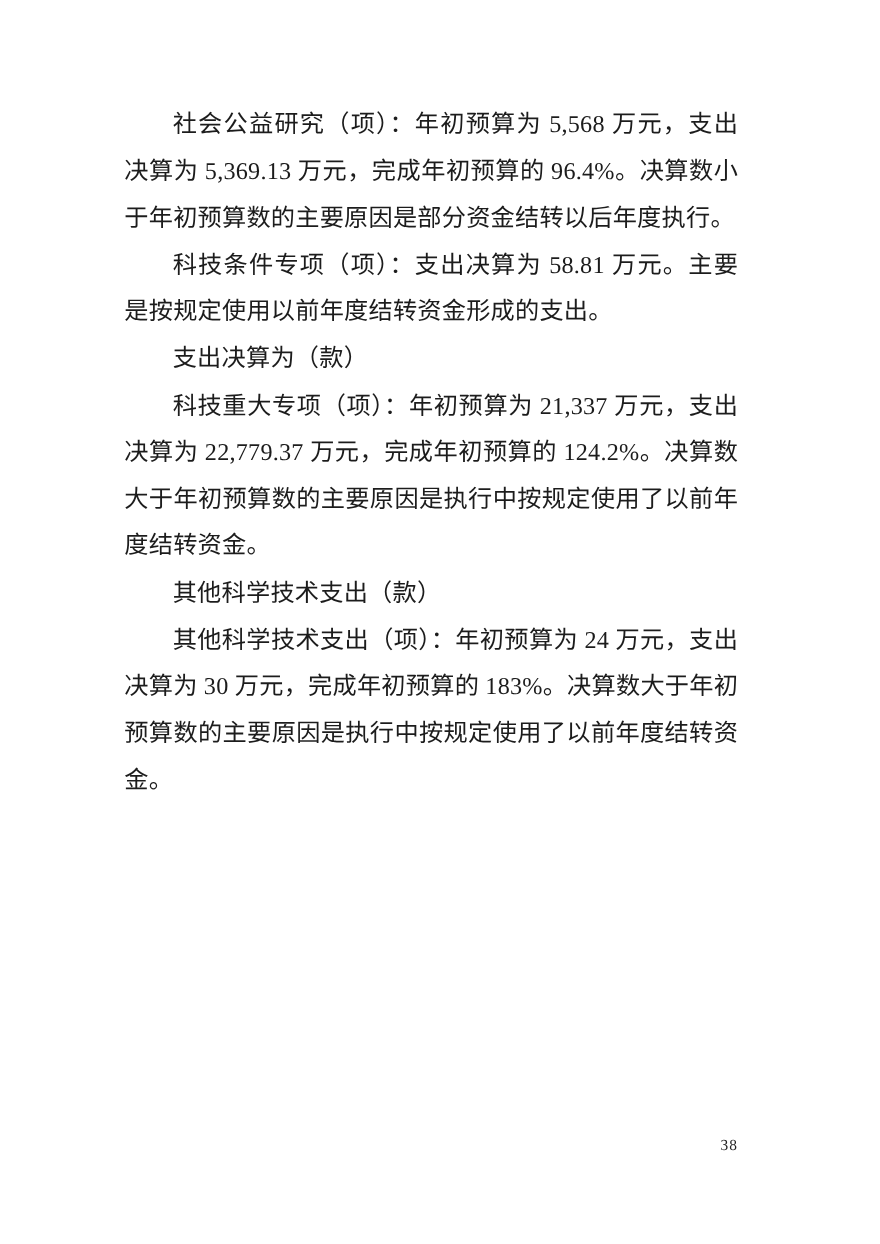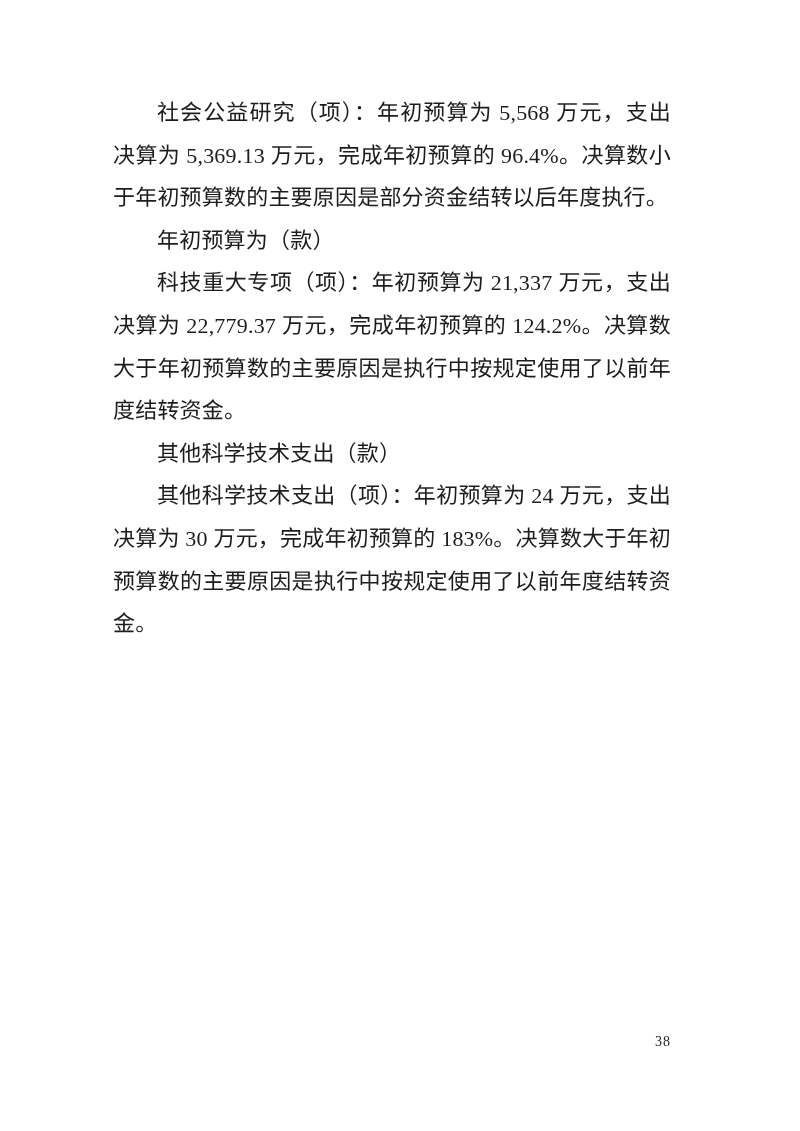--- a/index.html
+++ b/index.html
@@ -50,21 +50,22 @@
     color: #222222;
     letter-spacing: 1px;
   }
 </style>
 </head>
 <body style="background: rgb(255, 255, 255);">
 
 <div class="page">
   <main class="content" style="color: rgb(28, 28, 28);">
       <p class="para">社会公益研究（项）：年初预算为 5,568 万元，支出决算为 5,369.13 万元，完成年初预算的 96.4%。决算数小于年初预算数的主要原因是部分资金结转以后年度执行。</p>
-      <p class="para">年初预算为（款）</p>
+      <p class="para">科技条件专项（项）：支出决算为 58.81 万元。主要是按规定使用以前年度结转资金形成的支出。</p>
+      <p class="para">支出决算为（款）</p>
       <p class="para">科技重大专项（项）：年初预算为 21,337 万元，支出决算为 22,779.37 万元，完成年初预算的 124.2%。决算数大于年初预算数的主要原因是执行中按规定使用了以前年度结转资金。</p>
       <p class="para">其他科学技术支出（款）</p>
       <p class="para">其他科学技术支出（项）：年初预算为 24 万元，支出决算为 30 万元，完成年初预算的 183%。决算数大于年初预算数的主要原因是执行中按规定使用了以前年度结转资金。</p>
     </main>
   <footer class="page-footer">
     <span class="page-number">38</span>
   </footer>
 </div>
 
 </body></html>

